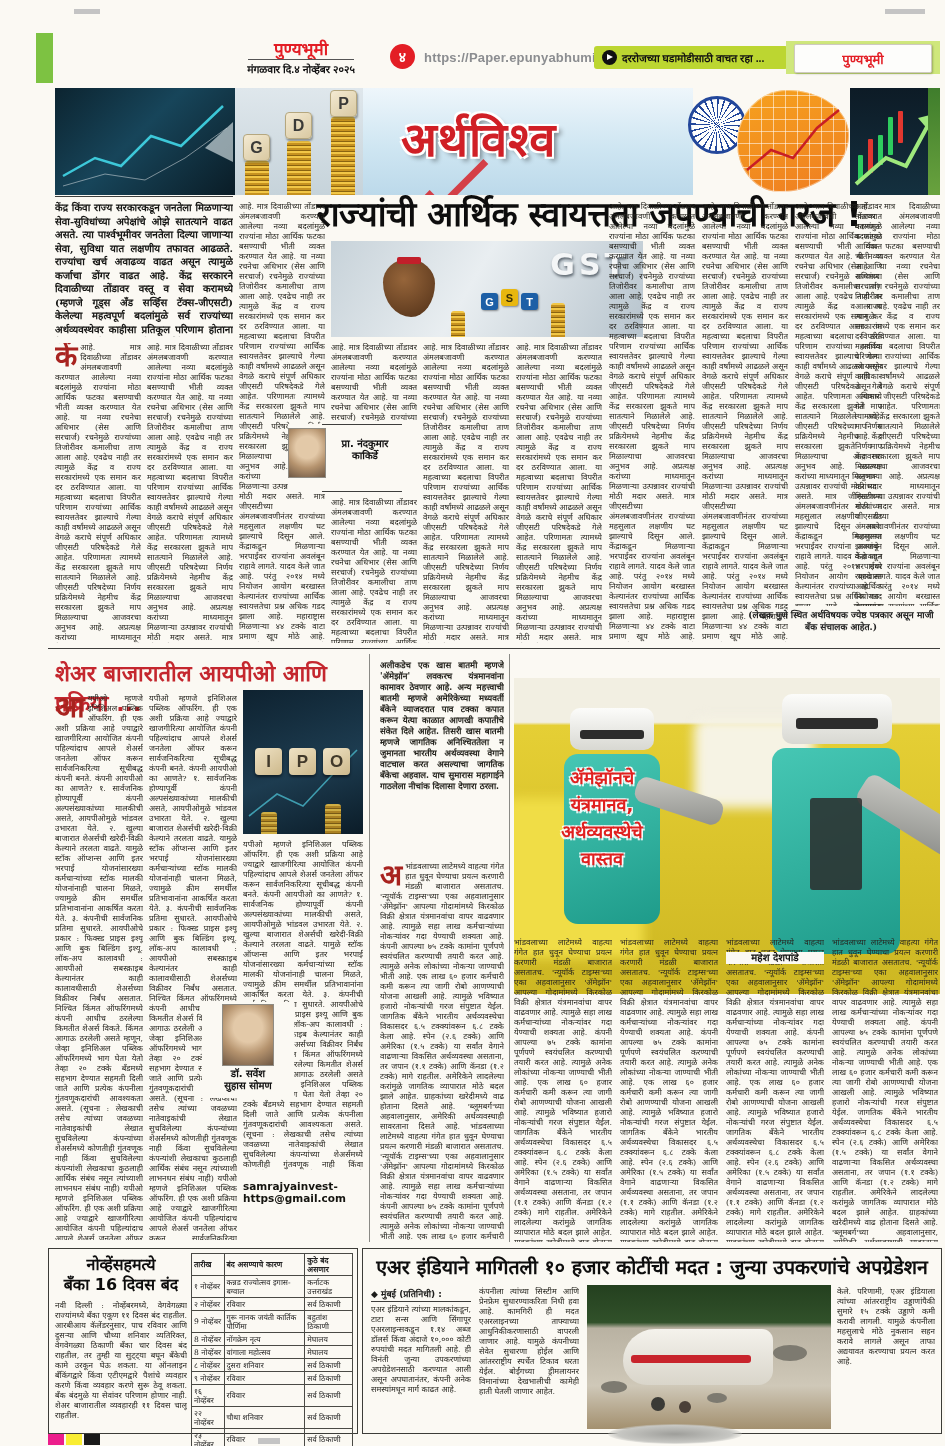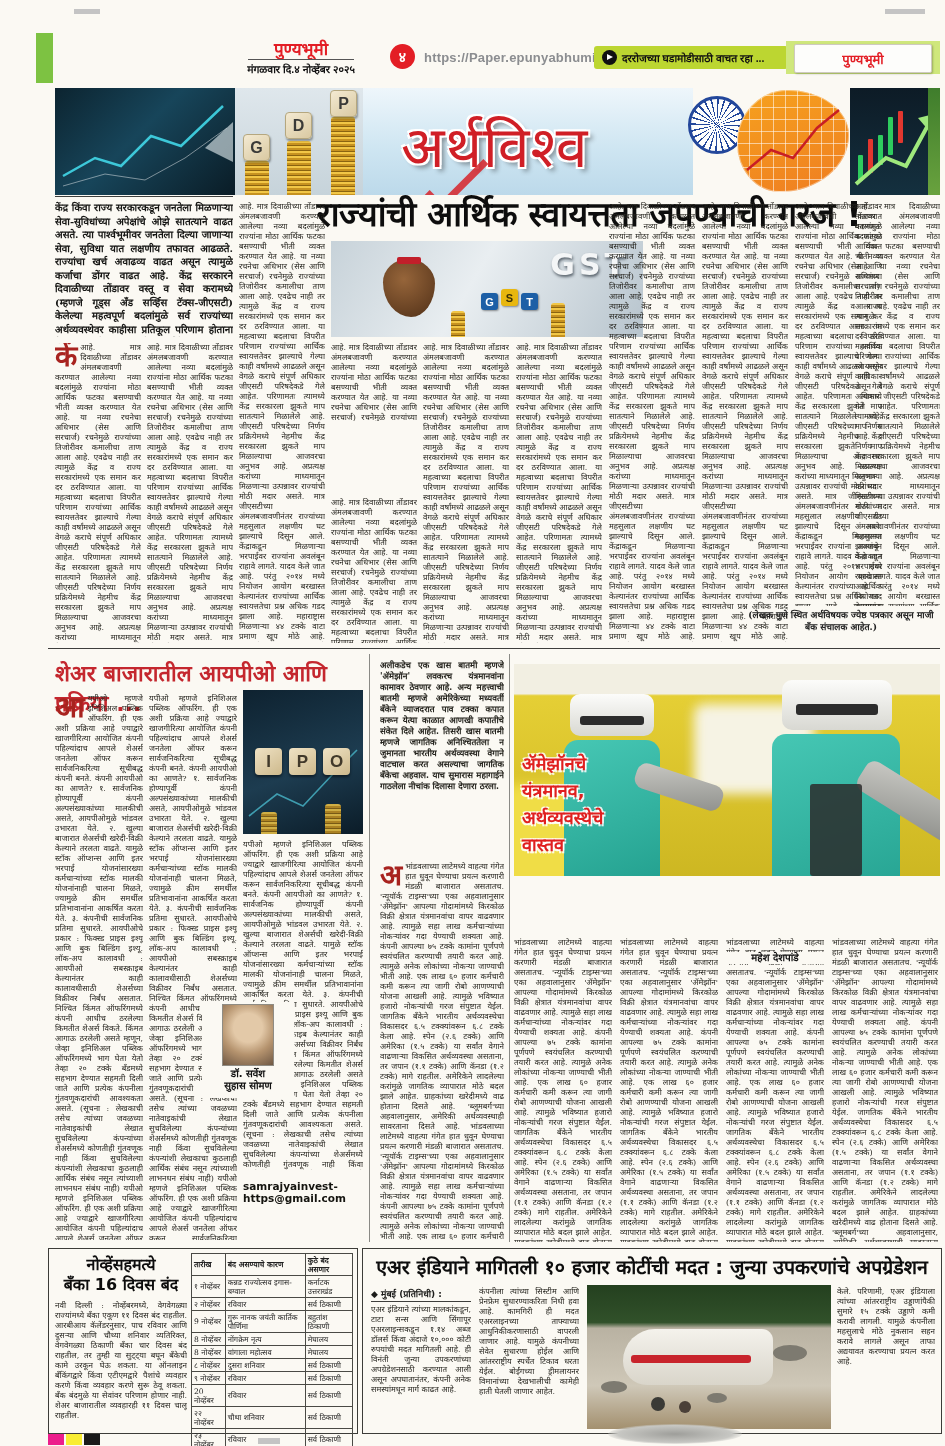--- a/index.html
+++ b/index.html
@@ -30,21 +30,21 @@
   .mast{overflow:hidden;}
   .photo-left{background:linear-gradient(135deg,#0c2430 0%,#17455a 45%,#0a1c26 100%);}
   .gdp-zone{background:linear-gradient(180deg,#dfe7ec,#c6d3da);}
   .coin-stack{position:absolute;bottom:0;width:24px;
       background:repeating-linear-gradient(180deg,#f1c646 0 2px,#c69220 2px 4px,#8a6310 4px 5px);
       border-radius:3px 3px 0 0;}
   .dice{position:absolute;width:25px;height:25px;background:linear-gradient(145deg,#f4ead2,#d9c9a2);
       border:1px solid #b5a77f;border-radius:4px;display:flex;align-items:center;justify-content:center;
       font-weight:bold;font-size:16px;color:#3a3a38;box-shadow:1px 2px 2px rgba(0,0,0,.35);}
   .mast-center{background:linear-gradient(180deg,#eef6fb 0%,#cfe6f2 55%,#bcd9ea 100%);}
-  .mast-title{color:#d01f26;font-weight:400;font-size:57px;letter-spacing:1px;
+  .mast-title{color:#d01f26;font-weight:700;font-size:47px;letter-spacing:1px;
       text-shadow:2px 2px 0 #fff,-2px -2px 0 #fff,2px -2px 0 #fff,-2px 2px 0 #fff,4px 4px 5px rgba(0,0,0,.45);}
   .red-v{width:60px;height:16px;border-left:7px solid #d8242b;border-bottom:7px solid #d8242b;transform:rotate(-45deg);opacity:.85;}
   .chakra{border-radius:50%;border:3px solid #23479b;
       background:repeating-conic-gradient(from 0deg,#23479b 0deg 4deg,rgba(255,255,255,.85) 4deg 15deg);}
   .india-map{background:linear-gradient(160deg,#f6a21e,#ef7d21);
       border-radius:45% 55% 62% 38% / 52% 44% 56% 48%;
       box-shadow:inset 0 0 0 1px rgba(255,255,255,.4);}
   .map-grid{background-image:repeating-linear-gradient(0deg,rgba(255,255,255,.55) 0 1px,transparent 1px 12px),
       repeating-linear-gradient(90deg,rgba(255,255,255,.55) 0 1px,transparent 1px 12px);
       border-radius:inherit;}
@@ -193,20 +193,29 @@
     <div class="abs ribbon" style="left:66px;top:16px;width:24px;height:7px;"></div>
     <div class="gst-dice" style="left:150px;top:52px;">G</div>
     <div class="gst-dice" style="left:170px;top:48px;background:#e8b70f;color:#3a2f05;">S</div>
     <div class="gst-dice" style="left:190px;top:52px;">T</div>
     <div class="coin-stack" style="left:120px;height:26px;width:14px;"></div>
     <div class="coin-stack" style="left:220px;height:34px;width:14px;"></div>
   </div>
 
   <div class="abs col" style="left:331px;top:343px;width:86px;height:78px;">आहे. मात्र दिवाळीच्या तोंडावर अंमलबजावणी करण्यात आलेल्या नव्या बदलांमुळे राज्यांना मोठा आर्थिक फटका बसण्याची भीती व्यक्त करण्यात येत आहे. या नव्या रचनेचा अधिभार (सेस आणि सरचार्ज) रचनेमुळे राज्यांच्या तिजोरीवर कमालीचा ताण आला आहे. एवढेच नाही तर त्यामुळे केंद्र व राज्य सरकारांमध्ये एक समान कर दर ठरविण्यात आला. या महत्वाच्या बदलाचा विपरीत परिणाम राज्यांच्या आर्थिक स्वायत्ततेवर झाल्याचे गेल्या काही वर्षांमध्ये आढळले असून वेगळे कराचे संपूर्ण अधिकार जीएसटी परिषदेकडे गेले आहेत. परिणामतः त्यामध्ये केंद्र सरकारला झुकते माप सातत्याने मिळालेले आहे. जीएसटी परिषदेच्या निर्णय प्रक्रियेमध्ये नेहमीच केंद्र सरकारला झुकते माप मिळाल्याचा आजवरचा अनुभव आहे. अप्रत्यक्ष करांच्या माध्यमातून मिळणाऱ्या उत्पन्नावर राज्यांची मोठी मदार असते. मात्र जीएसटीच्या अंमलबजावणीनंतर राज्यांच्या महसुलात लक्षणीय घट झाल्याचे दिसून आले. केंद्राकडून मिळणाऱ्या भरपाईवर राज्यांना अवलंबून राहावे लागते. यादव केले जात आहे. परंतु २०१४ मध्ये नियोजन आयोग बरखास्त केल्यानंतर राज्यांच्या आर्थिक स्वायत्ततेचा प्रश्न अधिक गडद झाला आहे. महाराष्ट्रास मिळणाऱ्या ४४ टक्के वाटा प्रमाण खूप मोठे आहे. राज्यांचे उत्पन्न घटल्याने विकासकामांना निधी कमी पडतो आहे. मोदी सरकारला याची जाणीव होईल तो सुदिन.</div>
 
+  <div class="abs byline-box" style="left:288px;top:424px;width:116px;height:68px;">
+    <div class="abs rule-h" style="left:34px;top:0;width:80px;"></div>
+    <div class="abs mugshot" style="left:0px;top:4px;width:36px;height:48px;"></div>
+    <div class="abs byline-name" style="left:38px;top:14px;width:78px;">
+      <div>प्रा. नंदकुमार</div>
+      <div>काकिर्डे</div>
+    </div>
+    <div class="abs rule-h" style="left:34px;bottom:0;width:80px;"></div>
+  </div>
 
   <div class="abs col" style="left:331px;top:498px;width:86px;height:145px;">आहे. मात्र दिवाळीच्या तोंडावर अंमलबजावणी करण्यात आलेल्या नव्या बदलांमुळे राज्यांना मोठा आर्थिक फटका बसण्याची भीती व्यक्त करण्यात येत आहे. या नव्या रचनेचा अधिभार (सेस आणि सरचार्ज) रचनेमुळे राज्यांच्या तिजोरीवर कमालीचा ताण आला आहे. एवढेच नाही तर त्यामुळे केंद्र व राज्य सरकारांमध्ये एक समान कर दर ठरविण्यात आला. या महत्वाच्या बदलाचा विपरीत परिणाम राज्यांच्या आर्थिक स्वायत्ततेवर झाल्याचे गेल्या काही वर्षांमध्ये आढळले असून वेगळे कराचे संपूर्ण अधिकार जीएसटी परिषदेकडे गेले आहेत. परिणामतः त्यामध्ये केंद्र सरकारला झुकते माप सातत्याने मिळालेले आहे. जीएसटी परिषदेच्या निर्णय प्रक्रियेमध्ये नेहमीच केंद्र सरकारला झुकते माप मिळाल्याचा आजवरचा अनुभव आहे. अप्रत्यक्ष करांच्या माध्यमातून मिळणाऱ्या उत्पन्नावर राज्यांची मोठी मदार असते. मात्र जीएसटीच्या अंमलबजावणीनंतर राज्यांच्या महसुलात लक्षणीय घट झाल्याचे दिसून आले. केंद्राकडून मिळणाऱ्या भरपाईवर राज्यांना अवलंबून राहावे लागते. यादव केले जात आहे. परंतु २०१४ मध्ये नियोजन आयोग बरखास्त केल्यानंतर राज्यांच्या आर्थिक स्वायत्ततेचा प्रश्न अधिक गडद झाला आहे. महाराष्ट्रास मिळणाऱ्या ४४ टक्के वाटा प्रमाण खूप मोठे आहे. राज्यांचे उत्पन्न घटल्याने विकासकामांना निधी कमी पडतो आहे. मोदी सरकारला याची जाणीव होईल तो सुदिन.</div>
   <div class="abs col" style="left:423px;top:343px;width:86px;height:300px;">आहे. मात्र दिवाळीच्या तोंडावर अंमलबजावणी करण्यात आलेल्या नव्या बदलांमुळे राज्यांना मोठा आर्थिक फटका बसण्याची भीती व्यक्त करण्यात येत आहे. या नव्या रचनेचा अधिभार (सेस आणि सरचार्ज) रचनेमुळे राज्यांच्या तिजोरीवर कमालीचा ताण आला आहे. एवढेच नाही तर त्यामुळे केंद्र व राज्य सरकारांमध्ये एक समान कर दर ठरविण्यात आला. या महत्वाच्या बदलाचा विपरीत परिणाम राज्यांच्या आर्थिक स्वायत्ततेवर झाल्याचे गेल्या काही वर्षांमध्ये आढळले असून वेगळे कराचे संपूर्ण अधिकार जीएसटी परिषदेकडे गेले आहेत. परिणामतः त्यामध्ये केंद्र सरकारला झुकते माप सातत्याने मिळालेले आहे. जीएसटी परिषदेच्या निर्णय प्रक्रियेमध्ये नेहमीच केंद्र सरकारला झुकते माप मिळाल्याचा आजवरचा अनुभव आहे. अप्रत्यक्ष करांच्या माध्यमातून मिळणाऱ्या उत्पन्नावर राज्यांची मोठी मदार असते. मात्र जीएसटीच्या अंमलबजावणीनंतर राज्यांच्या महसुलात लक्षणीय घट झाल्याचे दिसून आले. केंद्राकडून मिळणाऱ्या भरपाईवर राज्यांना अवलंबून राहावे लागते. यादव केले जात आहे. परंतु २०१४ मध्ये नियोजन आयोग बरखास्त केल्यानंतर राज्यांच्या आर्थिक स्वायत्ततेचा प्रश्न अधिक गडद झाला आहे. महाराष्ट्रास मिळणाऱ्या ४४ टक्के वाटा प्रमाण खूप मोठे आहे. राज्यांचे उत्पन्न घटल्याने विकासकामांना निधी कमी पडतो आहे. मोदी सरकारला याची जाणीव होईल तो सुदिन.</div>
   <div class="abs col" style="left:516px;top:343px;width:86px;height:300px;">आहे. मात्र दिवाळीच्या तोंडावर अंमलबजावणी करण्यात आलेल्या नव्या बदलांमुळे राज्यांना मोठा आर्थिक फटका बसण्याची भीती व्यक्त करण्यात येत आहे. या नव्या रचनेचा अधिभार (सेस आणि सरचार्ज) रचनेमुळे राज्यांच्या तिजोरीवर कमालीचा ताण आला आहे. एवढेच नाही तर त्यामुळे केंद्र व राज्य सरकारांमध्ये एक समान कर दर ठरविण्यात आला. या महत्वाच्या बदलाचा विपरीत परिणाम राज्यांच्या आर्थिक स्वायत्ततेवर झाल्याचे गेल्या काही वर्षांमध्ये आढळले असून वेगळे कराचे संपूर्ण अधिकार जीएसटी परिषदेकडे गेले आहेत. परिणामतः त्यामध्ये केंद्र सरकारला झुकते माप सातत्याने मिळालेले आहे. जीएसटी परिषदेच्या निर्णय प्रक्रियेमध्ये नेहमीच केंद्र सरकारला झुकते माप मिळाल्याचा आजवरचा अनुभव आहे. अप्रत्यक्ष करांच्या माध्यमातून मिळणाऱ्या उत्पन्नावर राज्यांची मोठी मदार असते. मात्र जीएसटीच्या अंमलबजावणीनंतर राज्यांच्या महसुलात लक्षणीय घट झाल्याचे दिसून आले. केंद्राकडून मिळणाऱ्या भरपाईवर राज्यांना अवलंबून राहावे लागते. यादव केले जात आहे. परंतु २०१४ मध्ये नियोजन आयोग बरखास्त केल्यानंतर राज्यांच्या आर्थिक स्वायत्ततेचा प्रश्न अधिक गडद झाला आहे. महाराष्ट्रास मिळणाऱ्या ४४ टक्के वाटा प्रमाण खूप मोठे आहे. राज्यांचे उत्पन्न घटल्याने विकासकामांना निधी कमी पडतो आहे. मोदी सरकारला याची जाणीव होईल तो सुदिन.</div>
   <div class="abs col" style="left:609px;top:202px;width:86px;height:440px;">आहे. मात्र दिवाळीच्या तोंडावर अंमलबजावणी करण्यात आलेल्या नव्या बदलांमुळे राज्यांना मोठा आर्थिक फटका बसण्याची भीती व्यक्त करण्यात येत आहे. या नव्या रचनेचा अधिभार (सेस आणि सरचार्ज) रचनेमुळे राज्यांच्या तिजोरीवर कमालीचा ताण आला आहे. एवढेच नाही तर त्यामुळे केंद्र व राज्य सरकारांमध्ये एक समान कर दर ठरविण्यात आला. या महत्वाच्या बदलाचा विपरीत परिणाम राज्यांच्या आर्थिक स्वायत्ततेवर झाल्याचे गेल्या काही वर्षांमध्ये आढळले असून वेगळे कराचे संपूर्ण अधिकार जीएसटी परिषदेकडे गेले आहेत. परिणामतः त्यामध्ये केंद्र सरकारला झुकते माप सातत्याने मिळालेले आहे. जीएसटी परिषदेच्या निर्णय प्रक्रियेमध्ये नेहमीच केंद्र सरकारला झुकते माप मिळाल्याचा आजवरचा अनुभव आहे. अप्रत्यक्ष करांच्या माध्यमातून मिळणाऱ्या उत्पन्नावर राज्यांची मोठी मदार असते. मात्र जीएसटीच्या अंमलबजावणीनंतर राज्यांच्या महसुलात लक्षणीय घट झाल्याचे दिसून आले. केंद्राकडून मिळणाऱ्या भरपाईवर राज्यांना अवलंबून राहावे लागते. यादव केले जात आहे. परंतु २०१४ मध्ये नियोजन आयोग बरखास्त केल्यानंतर राज्यांच्या आर्थिक स्वायत्ततेचा प्रश्न अधिक गडद झाला आहे. महाराष्ट्रास मिळणाऱ्या ४४ टक्के वाटा प्रमाण खूप मोठे आहे. राज्यांचे उत्पन्न घटल्याने विकासकामांना निधी कमी पडतो आहे. मोदी सरकारला याची जाणीव होईल तो सुदिन. आहे. मात्र दिवाळीच्या तोंडावर अंमलबजावणी करण्यात आलेल्या नव्या बदलांमुळे राज्यांना मोठा आर्थिक फटका बसण्याची भीती व्यक्त करण्यात येत आहे. या नव्या रचनेचा अधिभार (सेस आणि सरचार्ज) रचनेमुळे राज्यांच्या तिजोरीवर कमालीचा ताण आला आहे. एवढेच नाही तर त्यामुळे केंद्र व राज्य सरकारांमध्ये एक समान कर दर ठरविण्यात आला. या महत्वाच्या बदलाचा विपरीत परिणाम राज्यांच्या आर्थिक स्वायत्ततेवर झाल्याचे गेल्या काही वर्षांमध्ये आढळले असून वेगळे कराचे संपूर्ण अधिकार जीएसटी परिषदेकडे गेले आहेत. परिणामतः त्यामध्ये केंद्र सरकारला झुकते माप सातत्याने मिळालेले आहे. जीएसटी परिषदेच्या निर्णय प्रक्रियेमध्ये नेहमीच केंद्र सरकारला झुकते माप मिळाल्याचा आजवरचा अनुभव आहे. अप्रत्यक्ष करांच्या माध्यमातून मिळणाऱ्या उत्पन्नावर राज्यांची मोठी मदार असते. मात्र जीएसटीच्या अंमलबजावणीनंतर राज्यांच्या महसुलात लक्षणीय घट झाल्याचे दिसून आले. केंद्राकडून मिळणाऱ्या भरपाईवर राज्यांना अवलंबून राहावे लागते. यादव केले जात आहे. परंतु २०१४ मध्ये नियोजन आयोग बरखास्त केल्यानंतर राज्यांच्या आर्थिक स्वायत्ततेचा प्रश्न अधिक गडद झाला आहे. महाराष्ट्रास मिळणाऱ्या ४४ टक्के वाटा प्रमाण खूप मोठे आहे. राज्यांचे उत्पन्न घटल्याने विकासकामांना निधी कमी पडतो आहे. मोदी सरकारला याची जाणीव होईल तो सुदिन.</div>
   <div class="abs col" style="left:702px;top:202px;width:86px;height:440px;">आहे. मात्र दिवाळीच्या तोंडावर अंमलबजावणी करण्यात आलेल्या नव्या बदलांमुळे राज्यांना मोठा आर्थिक फटका बसण्याची भीती व्यक्त करण्यात येत आहे. या नव्या रचनेचा अधिभार (सेस आणि सरचार्ज) रचनेमुळे राज्यांच्या तिजोरीवर कमालीचा ताण आला आहे. एवढेच नाही तर त्यामुळे केंद्र व राज्य सरकारांमध्ये एक समान कर दर ठरविण्यात आला. या महत्वाच्या बदलाचा विपरीत परिणाम राज्यांच्या आर्थिक स्वायत्ततेवर झाल्याचे गेल्या काही वर्षांमध्ये आढळले असून वेगळे कराचे संपूर्ण अधिकार जीएसटी परिषदेकडे गेले आहेत. परिणामतः त्यामध्ये केंद्र सरकारला झुकते माप सातत्याने मिळालेले आहे. जीएसटी परिषदेच्या निर्णय प्रक्रियेमध्ये नेहमीच केंद्र सरकारला झुकते माप मिळाल्याचा आजवरचा अनुभव आहे. अप्रत्यक्ष करांच्या माध्यमातून मिळणाऱ्या उत्पन्नावर राज्यांची मोठी मदार असते. मात्र जीएसटीच्या अंमलबजावणीनंतर राज्यांच्या महसुलात लक्षणीय घट झाल्याचे दिसून आले. केंद्राकडून मिळणाऱ्या भरपाईवर राज्यांना अवलंबून राहावे लागते. यादव केले जात आहे. परंतु २०१४ मध्ये नियोजन आयोग बरखास्त केल्यानंतर राज्यांच्या आर्थिक स्वायत्ततेचा प्रश्न अधिक गडद झाला आहे. महाराष्ट्रास मिळणाऱ्या ४४ टक्के वाटा प्रमाण खूप मोठे आहे. राज्यांचे उत्पन्न घटल्याने विकासकामांना निधी कमी पडतो आहे. मोदी सरकारला याची जाणीव होईल तो सुदिन. आहे. मात्र दिवाळीच्या तोंडावर अंमलबजावणी करण्यात आलेल्या नव्या बदलांमुळे राज्यांना मोठा आर्थिक फटका बसण्याची भीती व्यक्त करण्यात येत आहे. या नव्या रचनेचा अधिभार (सेस आणि सरचार्ज) रचनेमुळे राज्यांच्या तिजोरीवर कमालीचा ताण आला आहे. एवढेच नाही तर त्यामुळे केंद्र व राज्य सरकारांमध्ये एक समान कर दर ठरविण्यात आला. या महत्वाच्या बदलाचा विपरीत परिणाम राज्यांच्या आर्थिक स्वायत्ततेवर झाल्याचे गेल्या काही वर्षांमध्ये आढळले असून वेगळे कराचे संपूर्ण अधिकार जीएसटी परिषदेकडे गेले आहेत. परिणामतः त्यामध्ये केंद्र सरकारला झुकते माप सातत्याने मिळालेले आहे. जीएसटी परिषदेच्या निर्णय प्रक्रियेमध्ये नेहमीच केंद्र सरकारला झुकते माप मिळाल्याचा आजवरचा अनुभव आहे. अप्रत्यक्ष करांच्या माध्यमातून मिळणाऱ्या उत्पन्नावर राज्यांची मोठी मदार असते. मात्र जीएसटीच्या अंमलबजावणीनंतर राज्यांच्या महसुलात लक्षणीय घट झाल्याचे दिसून आले. केंद्राकडून मिळणाऱ्या भरपाईवर राज्यांना अवलंबून राहावे लागते. यादव केले जात आहे. परंतु २०१४ मध्ये नियोजन आयोग बरखास्त केल्यानंतर राज्यांच्या आर्थिक स्वायत्ततेचा प्रश्न अधिक गडद झाला आहे. महाराष्ट्रास मिळणाऱ्या ४४ टक्के वाटा प्रमाण खूप मोठे आहे. राज्यांचे उत्पन्न घटल्याने विकासकामांना निधी कमी पडतो आहे. मोदी सरकारला याची जाणीव होईल तो सुदिन.</div>
   <div class="abs col" style="left:795px;top:202px;width:87px;height:404px;">आहे. मात्र दिवाळीच्या तोंडावर अंमलबजावणी करण्यात आलेल्या नव्या बदलांमुळे राज्यांना मोठा आर्थिक फटका बसण्याची भीती व्यक्त करण्यात येत आहे. या नव्या रचनेचा अधिभार (सेस आणि सरचार्ज) रचनेमुळे राज्यांच्या तिजोरीवर कमालीचा ताण आला आहे. एवढेच नाही तर त्यामुळे केंद्र व राज्य सरकारांमध्ये एक समान कर दर ठरविण्यात आला. या महत्वाच्या बदलाचा विपरीत परिणाम राज्यांच्या आर्थिक स्वायत्ततेवर झाल्याचे गेल्या काही वर्षांमध्ये आढळले असून वेगळे कराचे संपूर्ण अधिकार जीएसटी परिषदेकडे गेले आहेत. परिणामतः त्यामध्ये केंद्र सरकारला झुकते माप सातत्याने मिळालेले आहे. जीएसटी परिषदेच्या निर्णय प्रक्रियेमध्ये नेहमीच केंद्र सरकारला झुकते माप मिळाल्याचा आजवरचा अनुभव आहे. अप्रत्यक्ष करांच्या माध्यमातून मिळणाऱ्या उत्पन्नावर राज्यांची मोठी मदार असते. मात्र जीएसटीच्या अंमलबजावणीनंतर राज्यांच्या महसुलात लक्षणीय घट झाल्याचे दिसून आले. केंद्राकडून मिळणाऱ्या भरपाईवर राज्यांना अवलंबून राहावे लागते. यादव केले जात आहे. परंतु २०१४ मध्ये नियोजन आयोग बरखास्त केल्यानंतर राज्यांच्या आर्थिक स्वायत्ततेचा प्रश्न अधिक गडद झाला आहे. महाराष्ट्रास मिळणाऱ्या ४४ टक्के वाटा प्रमाण खूप मोठे आहे. राज्यांचे उत्पन्न घटल्याने विकासकामांना निधी कमी पडतो आहे. मोदी सरकारला याची जाणीव होईल तो सुदिन. आहे. मात्र दिवाळीच्या तोंडावर अंमलबजावणी करण्यात आलेल्या नव्या बदलांमुळे राज्यांना मोठा आर्थिक फटका बसण्याची भीती व्यक्त करण्यात येत आहे. या नव्या रचनेचा अधिभार (सेस आणि सरचार्ज) रचनेमुळे राज्यांच्या तिजोरीवर कमालीचा ताण आला आहे. एवढेच नाही तर त्यामुळे केंद्र व राज्य सरकारांमध्ये एक समान कर दर ठरविण्यात आला. या महत्वाच्या बदलाचा विपरीत परिणाम राज्यांच्या आर्थिक स्वायत्ततेवर झाल्याचे गेल्या काही वर्षांमध्ये आढळले असून वेगळे कराचे संपूर्ण अधिकार जीएसटी परिषदेकडे गेले आहेत. परिणामतः त्यामध्ये केंद्र सरकारला झुकते माप सातत्याने मिळालेले आहे. जीएसटी परिषदेच्या निर्णय प्रक्रियेमध्ये नेहमीच केंद्र सरकारला झुकते माप मिळाल्याचा आजवरचा अनुभव आहे. अप्रत्यक्ष करांच्या माध्यमातून मिळणाऱ्या उत्पन्नावर राज्यांची मोठी मदार असते. मात्र जीएसटीच्या अंमलबजावणीनंतर राज्यांच्या महसुलात लक्षणीय घट झाल्याचे दिसून आले. केंद्राकडून मिळणाऱ्या भरपाईवर राज्यांना अवलंबून राहावे लागते. यादव केले जात आहे. परंतु २०१४ मध्ये नियोजन आयोग बरखास्त केल्यानंतर राज्यांच्या आर्थिक स्वायत्ततेचा प्रश्न अधिक गडद झाला आहे. महाराष्ट्रास मिळणाऱ्या ४४ टक्के वाटा प्रमाण खूप मोठे आहे. राज्यांचे उत्पन्न घटल्याने विकासकामांना निधी कमी पडतो आहे. मोदी सरकारला याची जाणीव होईल तो सुदिन.</div>
   <div class="abs col" style="left:855px;top:202px;width:85px;height:404px;">आहे. मात्र दिवाळीच्या तोंडावर अंमलबजावणी करण्यात आलेल्या नव्या बदलांमुळे राज्यांना मोठा आर्थिक फटका बसण्याची भीती व्यक्त करण्यात येत आहे. या नव्या रचनेचा अधिभार (सेस आणि सरचार्ज) रचनेमुळे राज्यांच्या तिजोरीवर कमालीचा ताण आला आहे. एवढेच नाही तर त्यामुळे केंद्र व राज्य सरकारांमध्ये एक समान कर दर ठरविण्यात आला. या महत्वाच्या बदलाचा विपरीत परिणाम राज्यांच्या आर्थिक स्वायत्ततेवर झाल्याचे गेल्या काही वर्षांमध्ये आढळले असून वेगळे कराचे संपूर्ण अधिकार जीएसटी परिषदेकडे गेले आहेत. परिणामतः त्यामध्ये केंद्र सरकारला झुकते माप सातत्याने मिळालेले आहे. जीएसटी परिषदेच्या निर्णय प्रक्रियेमध्ये नेहमीच केंद्र सरकारला झुकते माप मिळाल्याचा आजवरचा अनुभव आहे. अप्रत्यक्ष करांच्या माध्यमातून मिळणाऱ्या उत्पन्नावर राज्यांची मोठी मदार असते. मात्र जीएसटीच्या अंमलबजावणीनंतर राज्यांच्या महसुलात लक्षणीय घट झाल्याचे दिसून आले. केंद्राकडून मिळणाऱ्या भरपाईवर राज्यांना अवलंबून राहावे लागते. यादव केले जात आहे. परंतु २०१४ मध्ये नियोजन आयोग बरखास्त केल्यानंतर राज्यांच्या आर्थिक स्वायत्ततेचा प्रश्न अधिक गडद झाला आहे. महाराष्ट्रास मिळणाऱ्या ४४ टक्के वाटा प्रमाण खूप मोठे आहे. राज्यांचे उत्पन्न घटल्याने विकासकामांना निधी कमी पडतो आहे. मोदी सरकारला याची जाणीव होईल तो सुदिन. आहे. मात्र दिवाळीच्या तोंडावर अंमलबजावणी करण्यात आलेल्या नव्या बदलांमुळे राज्यांना मोठा आर्थिक फटका बसण्याची भीती व्यक्त करण्यात येत आहे. या नव्या रचनेचा अधिभार (सेस आणि सरचार्ज) रचनेमुळे राज्यांच्या तिजोरीवर कमालीचा ताण आला आहे. एवढेच नाही तर त्यामुळे केंद्र व राज्य सरकारांमध्ये एक समान कर दर ठरविण्यात आला. या महत्वाच्या बदलाचा विपरीत परिणाम राज्यांच्या आर्थिक स्वायत्ततेवर झाल्याचे गेल्या काही वर्षांमध्ये आढळले असून वेगळे कराचे संपूर्ण अधिकार जीएसटी परिषदेकडे गेले आहेत. परिणामतः त्यामध्ये केंद्र सरकारला झुकते माप सातत्याने मिळालेले आहे. जीएसटी परिषदेच्या निर्णय प्रक्रियेमध्ये नेहमीच केंद्र सरकारला झुकते माप मिळाल्याचा आजवरचा अनुभव आहे. अप्रत्यक्ष करांच्या माध्यमातून मिळणाऱ्या उत्पन्नावर राज्यांची मोठी मदार असते. मात्र जीएसटीच्या अंमलबजावणीनंतर राज्यांच्या महसुलात लक्षणीय घट झाल्याचे दिसून आले. केंद्राकडून मिळणाऱ्या भरपाईवर राज्यांना अवलंबून राहावे लागते. यादव केले जात आहे. परंतु २०१४ मध्ये नियोजन आयोग बरखास्त केल्यानंतर राज्यांच्या आर्थिक स्वायत्ततेचा प्रश्न अधिक गडद झाला आहे. महाराष्ट्रास मिळणाऱ्या ४४ टक्के वाटा प्रमाण खूप मोठे आहे. राज्यांचे उत्पन्न घटल्याने विकासकामांना निधी कमी पडतो आहे. मोदी सरकारला याची जाणीव होईल तो सुदिन.</div>
   <div class="abs endnote" style="left:742px;top:610px;width:198px;">(लेखक पुणे स्थित अर्थविषयक ज्येष्ठ पत्रकार असून माजी बँक संचालक आहेत.)</div>
 
@@ -245,21 +254,21 @@
   <div class="abs email" style="left:243px;top:1180px;width:124px;">
     <div>samrajyainvest-</div>
     <div>https@gmail.com</div>
   </div>
 
   <div class="abs col" style="left:380px;top:660px;width:124px;height:196px;font-weight:bold;font-size:8.5px;line-height:11px;">अलीकडेच एक खास बातमी म्हणजे 'ॲमेझॉन' लवकरच यंत्रमानवांना कामावर ठेवणार आहे. अन्य महत्त्वाची बातमी म्हणजे अमेरिकेच्या मध्यवर्ती बँकेने व्याजदरात पाव टक्का कपात करून येत्या काळात आणखी कपातीचे संकेत दिले आहेत. तिसरी खास बातमी म्हणजे जागतिक अनिश्चिततेला न जुमानता भारतीय अर्थव्यवस्था वेगाने वाटचाल करत असल्याचा जागतिक बँकेचा अहवाल. याच सुमारास महागाईने गाठलेला नीचांक दिलासा देणारा ठरला.</div>
   <div class="abs col" style="left:380px;top:862px;width:124px;height:378px;">
     <span class="dropcap">अ</span><span>भांडवलाच्या लाटेमध्ये वाहत्या गंगेत हात धुवून घेण्याचा प्रयत्न करणारी मंडळी बाजारात असतातच. 'न्यूयॉर्क टाइम्स'च्या एका अहवालानुसार 'ॲमेझॉन' आपल्या गोदामांमध्ये किरकोळ विक्री क्षेत्रात यंत्रमानवांचा वापर वाढवणार आहे. त्यामुळे सहा लाख कर्मचाऱ्यांच्या नोकऱ्यांवर गदा येण्याची शक्यता आहे. कंपनी आपल्या ७५ टक्के कामांना पूर्णपणे स्वयंचलित करण्याची तयारी करत आहे. त्यामुळे अनेक लोकांच्या नोकऱ्या जाण्याची भीती आहे. एक लाख ६० हजार कर्मचारी कमी करून त्या जागी रोबो आणण्याची योजना आखली आहे. त्यामुळे भविष्यात हजारो नोकऱ्यांची गरज संपुष्टात येईल. जागतिक बँकेने भारतीय अर्थव्यवस्थेचा विकासदर ६.५ टक्क्यांवरून ६.८ टक्के केला आहे. स्पेन (२.६ टक्के) आणि अमेरिका (१.५ टक्के) या सर्वांत वेगाने वाढणाऱ्या विकसित अर्थव्यवस्था असताना, तर जपान (१.१ टक्के) आणि कॅनडा (१.२ टक्के) मागे राहतील. अमेरिकेने लादलेल्या करांमुळे जागतिक व्यापारात मोठे बदल झाले आहेत. ग्राहकांच्या खरेदीमध्ये वाढ होताना दिसते आहे. 'ब्लूमबर्ग'च्या अहवालानुसार, अमेरिकी अर्थव्यवस्थाही सावरताना दिसते आहे. भांडवलाच्या लाटेमध्ये वाहत्या गंगेत हात धुवून घेण्याचा प्रयत्न करणारी मंडळी बाजारात असतातच. 'न्यूयॉर्क टाइम्स'च्या एका अहवालानुसार 'ॲमेझॉन' आपल्या गोदामांमध्ये किरकोळ विक्री क्षेत्रात यंत्रमानवांचा वापर वाढवणार आहे. त्यामुळे सहा लाख कर्मचाऱ्यांच्या नोकऱ्यांवर गदा येण्याची शक्यता आहे. कंपनी आपल्या ७५ टक्के कामांना पूर्णपणे स्वयंचलित करण्याची तयारी करत आहे. त्यामुळे अनेक लोकांच्या नोकऱ्या जाण्याची भीती आहे. एक लाख ६० हजार कर्मचारी कमी करून त्या जागी रोबो आणण्याची योजना आखली आहे. त्यामुळे भविष्यात हजारो नोकऱ्यांची गरज संपुष्टात येईल. जागतिक बँकेने भारतीय अर्थव्यवस्थेचा विकासदर ६.५ टक्क्यांवरून ६.८ टक्के केला आहे. स्पेन (२.६ टक्के) आणि अमेरिका (१.५ टक्के) या सर्वांत वेगाने वाढणाऱ्या विकसित अर्थव्यवस्था असताना, तर जपान (१.१ टक्के) आणि कॅनडा (१.२ टक्के) मागे राहतील. अमेरिकेने लादलेल्या करांमुळे जागतिक व्यापारात मोठे बदल झाले आहेत. ग्राहकांच्या खरेदीमध्ये वाढ होताना दिसते आहे. 'ब्लूमबर्ग'च्या अहवालानुसार, अमेरिकी अर्थव्यवस्थाही सावरताना दिसते आहे.</span>
   </div>
 
-  <div class="abs robot-scene" style="left:514px;top:664px;width:426px;height:212px;">
+  <div class="abs robot-scene" style="left:514px;top:678px;width:426px;height:316px;text-align:center;">
     <div class="blur-blob" style="left:-10px;top:120px;width:140px;height:160px;background:#f0dd46;"></div>
     <div class="blur-blob" style="left:180px;top:40px;width:120px;height:90px;background:#f6f3e4;"></div>
 
     <div class="robot-head" style="left:56px;top:30px;width:84px;height:42px;"></div>
     <div class="robot-visor" style="left:66px;top:52px;width:64px;height:9px;"></div>
     <div class="robot-body" style="left:50px;top:76px;width:96px;height:170px;"></div>
     <div class="robot-arm" style="left:120px;top:110px;width:90px;height:26px;transform:rotate(18deg);"></div>
 
     <div class="robot-head" style="left:268px;top:16px;width:110px;height:50px;"></div>
     <div class="robot-visor" style="left:282px;top:40px;width:82px;height:11px;"></div>
@@ -326,21 +335,21 @@
               <td>८ नोव्हेंबर</td>
               <td>दुसरा शनिवार</td>
               <td>सर्व ठिकाणी</td>
             </tr>
             <tr>
               <td>९ नोव्हेंबर</td>
               <td>रविवार</td>
               <td>सर्व ठिकाणी</td>
             </tr>
             <tr>
-              <td>20 नोव्हेंबर</td>
+              <td>१६ नोव्हेंबर</td>
               <td>रविवार</td>
               <td>सर्व ठिकाणी</td>
             </tr>
             <tr>
               <td>२२ नोव्हेंबर</td>
               <td>चौथा शनिवार</td>
               <td>सर्व ठिकाणी</td>
             </tr>
             <tr>
               <td>२३ नोव्हेंबर</td>

